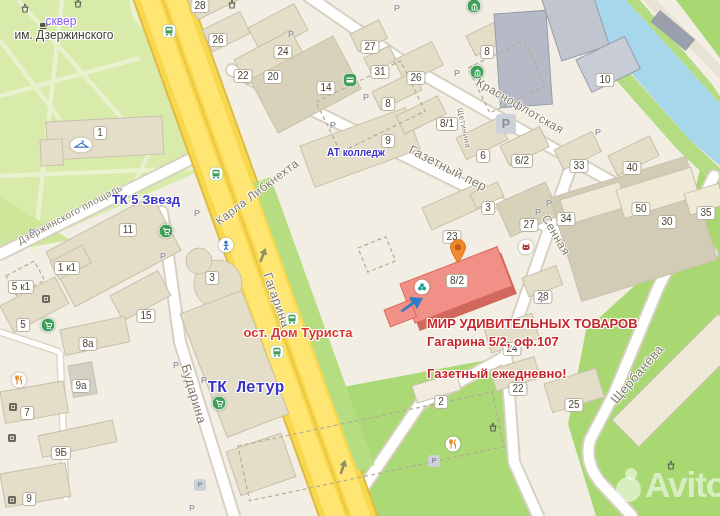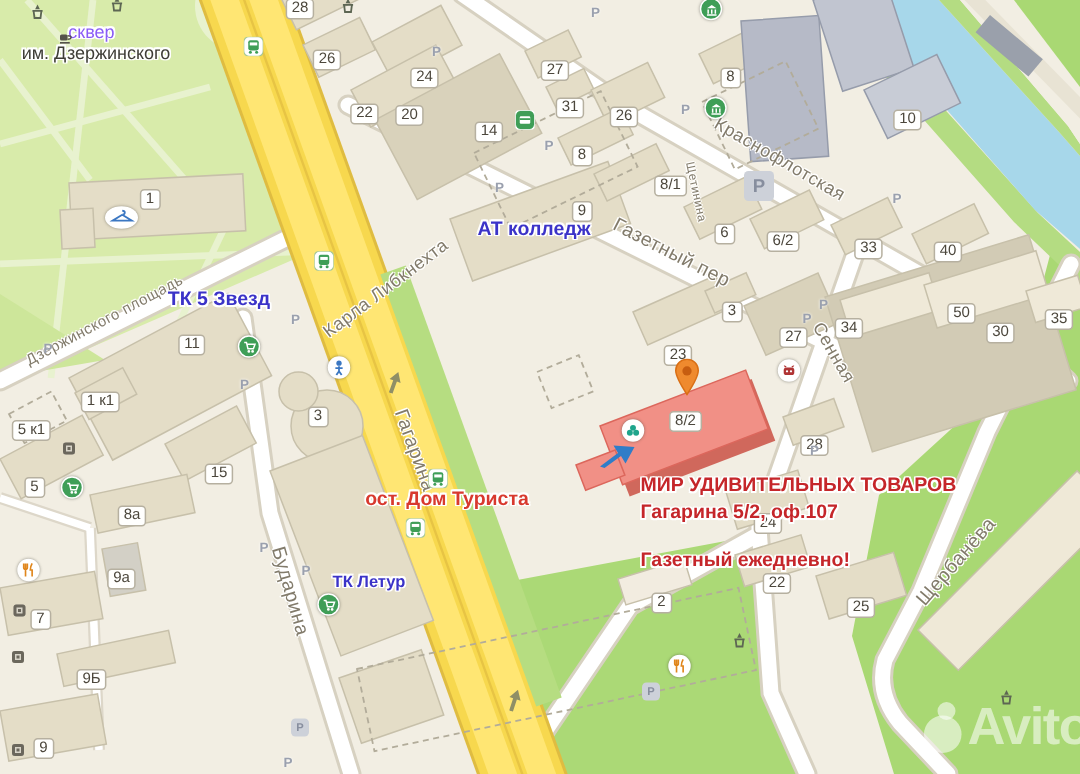--- a/index.html
+++ b/index.html
@@ -219,22 +219,22 @@
       <div class="slabel" style="font-size: 13px; transform: translate(-50%, -50%) rotate(74deg); left: 194px; top: 394px;">Бударина</div>
       <div class="slabel" style="font-size: 12px; transform: translate(-50%, -50%) rotate(30deg); left: 520px; top: 106px;">Краснофлотская</div>
       <div class="slabel" style="font-size: 13px; transform: translate(-50%, -50%) rotate(27deg); left: 448px; top: 168px;">Газетный пер</div>
       <div class="slabel" style="font-size: 12px; transform: translate(-50%, -50%) rotate(60deg); left: 556px; top: 235px;">Сенная</div>
       <div class="slabel" style="font-size: 13px; transform: translate(-50%, -50%) rotate(-49deg); left: 637px; top: 374px;">Щербанёва</div>
       <div class="slabel" style="font-size: 10px; transform: translate(-50%, -50%) rotate(-28deg); left: 70px; top: 214px;">Дзержинского площадь</div>
       <div class="slabel" style="font-size: 8px; transform: translate(-50%, -50%) rotate(78deg); left: 464px; top: 128px;">Щетинина</div>
       <div class="ann" style="color: #8b5cf6; font-size: 12px; font-weight: normal; transform: translate(-50%, -50%); left: 61px; top: 21px;">сквер</div>
       <div class="ann" style="color: rgb(63, 62, 55); font-size: 12px; font-weight: normal; transform: translate(-50%, -50%); left: 64px; top: 35px;">им. Дзержинского</div>
       <div class="ann" style="color: rgb(59, 51, 200); font-size: 13px; font-weight: bold; transform: translate(-50%, -50%); left: 146px; top: 199px;">ТК 5 Звезд</div>
-      <div class="ann" style="color: rgb(59, 51, 200); font-size: 13px; font-weight: bold; transform: translate(-50%, -50%); left: 356px; top: 152px;">АТ колледж</div>
-      <div class="ann" style="color: rgb(59, 51, 200); font-size: 11px; font-weight: bold; transform: translate(-50%, -50%); left: 246px; top: 388px;">ТК Летур</div>
+      <div class="ann" style="color: rgb(59, 51, 200); font-size: 10px; font-weight: bold; transform: translate(-50%, -50%); left: 356px; top: 152px;">АТ колледж</div>
+      <div class="ann" style="color: rgb(59, 51, 200); font-size: 16px; font-weight: bold; transform: translate(-50%, -50%); left: 246px; top: 388px; font-family: Liberation Mono, monospace;">ТК Летур</div>
       <div class="ann" style="color: rgb(216, 57, 46); font-size: 13px; font-weight: bold; transform: translate(-50%, -50%); left: 298px; top: 332px;">ост. Дом Туриста</div>
       <div class="ann" style="color: rgb(197, 38, 42); font-size: 13px; font-weight: bold; transform: translate(0px, -50%); left: 427px; top: 323px;">МИР УДИВИТЕЛЬНЫХ ТОВАРОВ</div>
       <div class="ann" style="color: rgb(197, 38, 42); font-size: 13px; font-weight: bold; transform: translate(0px, -50%); left: 427px; top: 341px;">Гагарина 5/2, оф.107</div>
       <div class="ann" style="color: rgb(197, 38, 42); font-size: 13px; font-weight: bold; transform: translate(0px, -50%); left: 427px; top: 373px;">Газетный ежедневно!</div>
       <span class="pmark" style="left: 291px; top: 34px;">Р</span>
       <span class="pmark" style="left: 366px; top: 97px;">Р</span>
       <span class="pmark" style="left: 333px; top: 125px;">Р</span>
       <span class="pmark" style="left: 457px; top: 73px;">Р</span>
       <span class="pmark" style="left: 397px; top: 8px;">Р</span>
       <span class="pmark" style="left: 32px; top: 232px;">Р</span>

